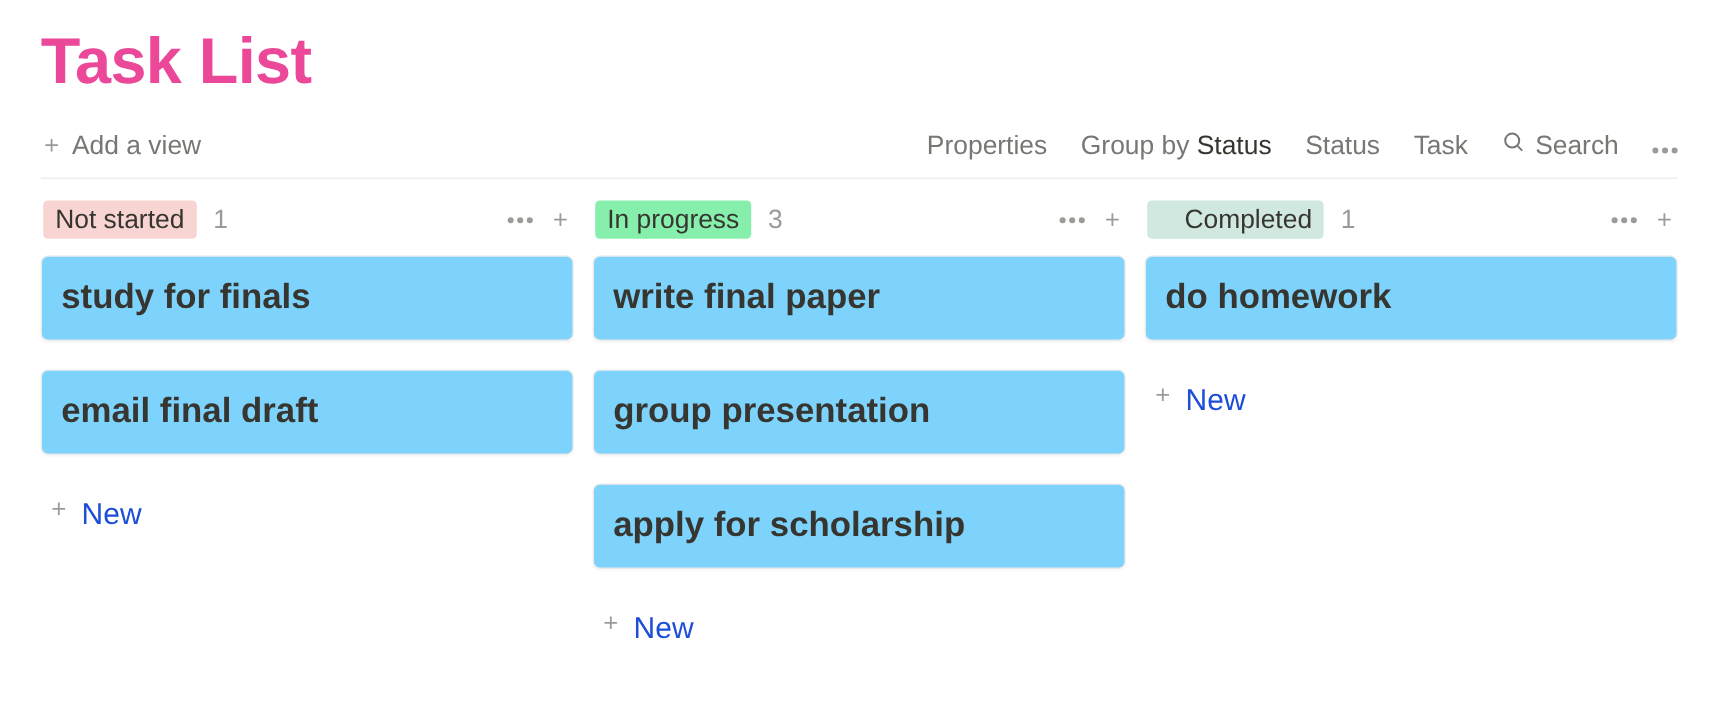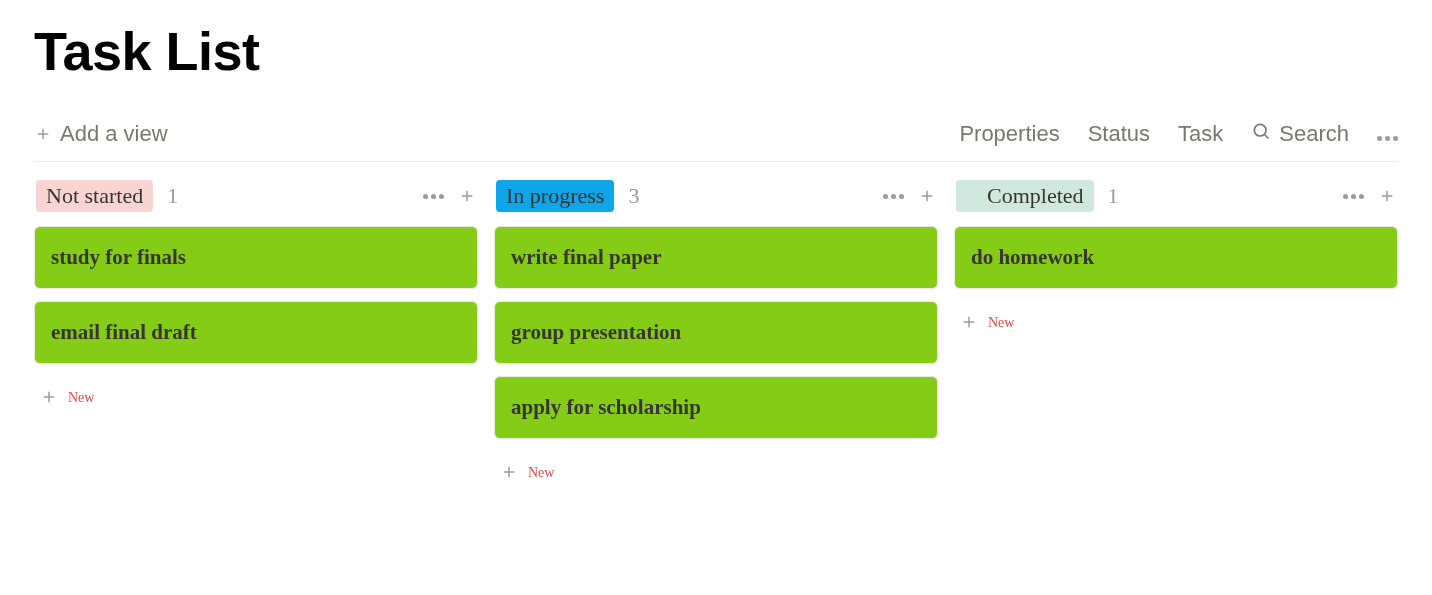--- a/index.html
+++ b/index.html
@@ -10,22 +10,22 @@
     body {
       font-family: -apple-system, BlinkMacSystemFont, "Segoe UI", Helvetica, Arial, sans-serif;
       background: #ffffff;
       color: #37352f;
       padding: 20px 34px;
       width: 1432px;
     }
     .page-title {
       font-size: 54px;
       font-weight: 700;
-      color: #000000;
-      margin-bottom: 39px;
+      color: #ec4899;
+      margin-bottom: 26px;
       letter-spacing: -0.5px;
     }
     .toolbar {
       display: flex;
       align-items: center;
       justify-content: space-between;
       padding-bottom: 14px;
       border-bottom: 1px solid #e9e9e7;
       margin-bottom: 18px;
       gap: 16px;
@@ -88,21 +88,20 @@
     }
     .dots-icon span {
       width: 5px;
       height: 5px;
       border-radius: 50%;
       background: #9b9a97;
     }
     .board {
       display: flex;
       gap: 16px;
-      font-family: Liberation Serif, serif;
     }
     .column {
       width: 446px;
       display: flex;
       flex-direction: column;
     }
     .column-header {
       display: flex;
       align-items: center;
       justify-content: space-between;
@@ -114,49 +113,49 @@
       align-items: center;
       gap: 14px;
     }
     .status-badge {
       padding: 3px 10px;
       border-radius: 4px;
       font-size: 22px;
       color: #37352f;
     }
     .status-pink { background: #f8d5d3; }
-    .status-orange { background: #0ea5e9; }
+    .status-orange { background: #86efac; }
     .status-green { background: #d0e8df; padding-left: 31px; }
     .column-count {
       color: #9b9a97;
       font-size: 22px;
     }
     .column-header-right {
       display: flex;
       align-items: center;
       gap: 14px;
     }
     .card {
-      background: #84cc16;
+      background: #7dd3fc;
       border: 1px solid #e9e9e7;
       border-radius: 6px;
       padding: 18px 16px;
-      margin-bottom: 12px;
-      font-size: 21px;
+      margin-bottom: 24px;
+      font-size: 29px;
       font-weight: 600;
       color: #37352f;
       cursor: pointer;
       box-shadow: 0 1px 2px rgba(15,15,15,0.03);
     }
     .new-row {
       display: flex;
-      align-items: flex-end;
+      align-items: flex-start;
       gap: 10px;
-      color: #ef4444;
-      font-size: 14px;
+      color: #1d4ed8;
+      font-size: 25px;
       cursor: pointer;
       padding: 10px 6px;
       margin-top: 2px;
     }
     .new-row .plus-icon svg {
       stroke: #9b9a97;
     }
   </style>
 </head>
 <body>
@@ -170,20 +169,23 @@
         <svg viewBox="0 0 24 24">
             <line x1="12" y1="5" x2="12" y2="19"></line>
             <line x1="5" y1="12" x2="19" y2="12"></line>
           </svg>
       </span>
       <span>Add a view</span>
     </div>
   </div>
   <div class="toolbar-right">
     <div class="toolbar-item">Properties</div>
+    <div class="toolbar-item">
+      <span>Group by </span><span class="strong">Status</span>
+    </div>
     <div class="toolbar-item">Status</div>
     <div class="toolbar-item">Task</div>
     <div class="toolbar-item search-item">
       <span class="search-icon">
         <svg viewBox="0 0 24 24">
             <circle cx="11" cy="11" r="7"></circle>
             <line x1="21" y1="21" x2="16.5" y2="16.5"></line>
           </svg>
       </span>
       <span>Search</span>

